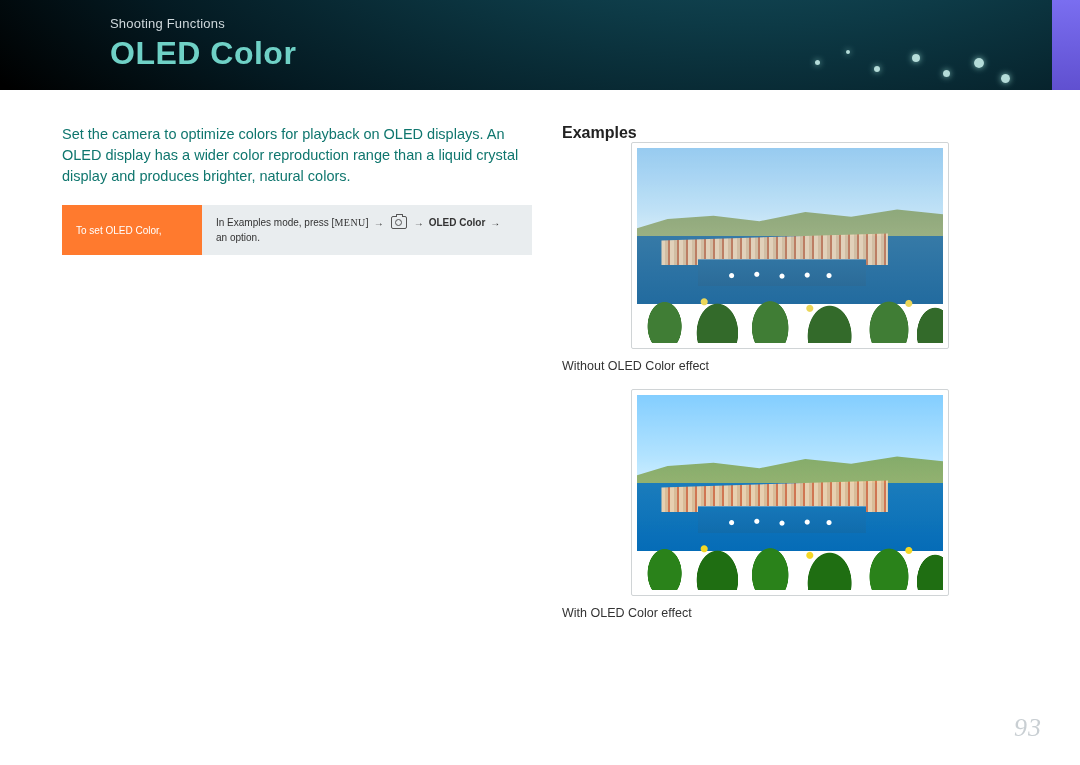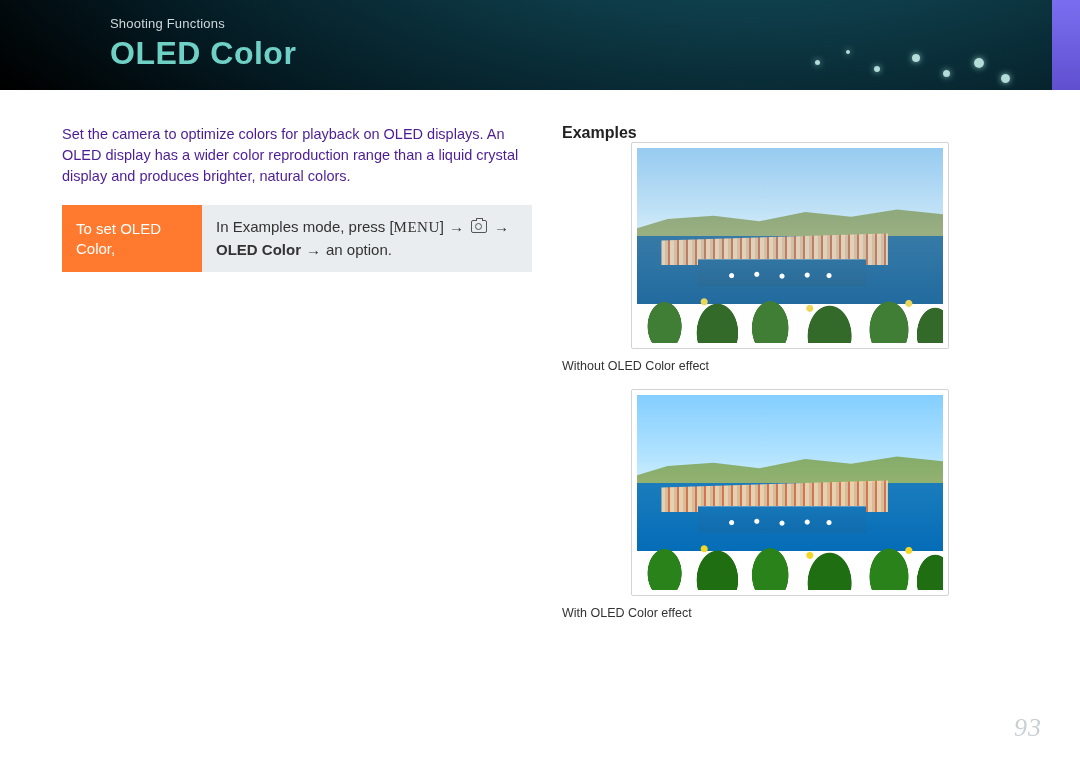--- a/index.html
+++ b/index.html
@@ -61,28 +61,28 @@
   }
   .col-left {
     flex: 0 0 470px;
   }
   .col-right {
     flex: 1;
   }
   .body-text {
     font-size: 14.5px;
     line-height: 1.45;
-    color: #4c1d95;
+    color: #0f766e;
   }
   .instruction-row {
     display: flex;
     margin-top: 18px;
     border-radius: 0;
     overflow: hidden;
-    font-size: 15px;
+    font-size: 10px;
   }
   .instruction-label {
     background: #ff7a2e;
     color: #fff;
     padding: 14px 14px;
     flex: 0 0 140px;
     display: flex;
     align-items: center;
     line-height: 1.3;
   }

